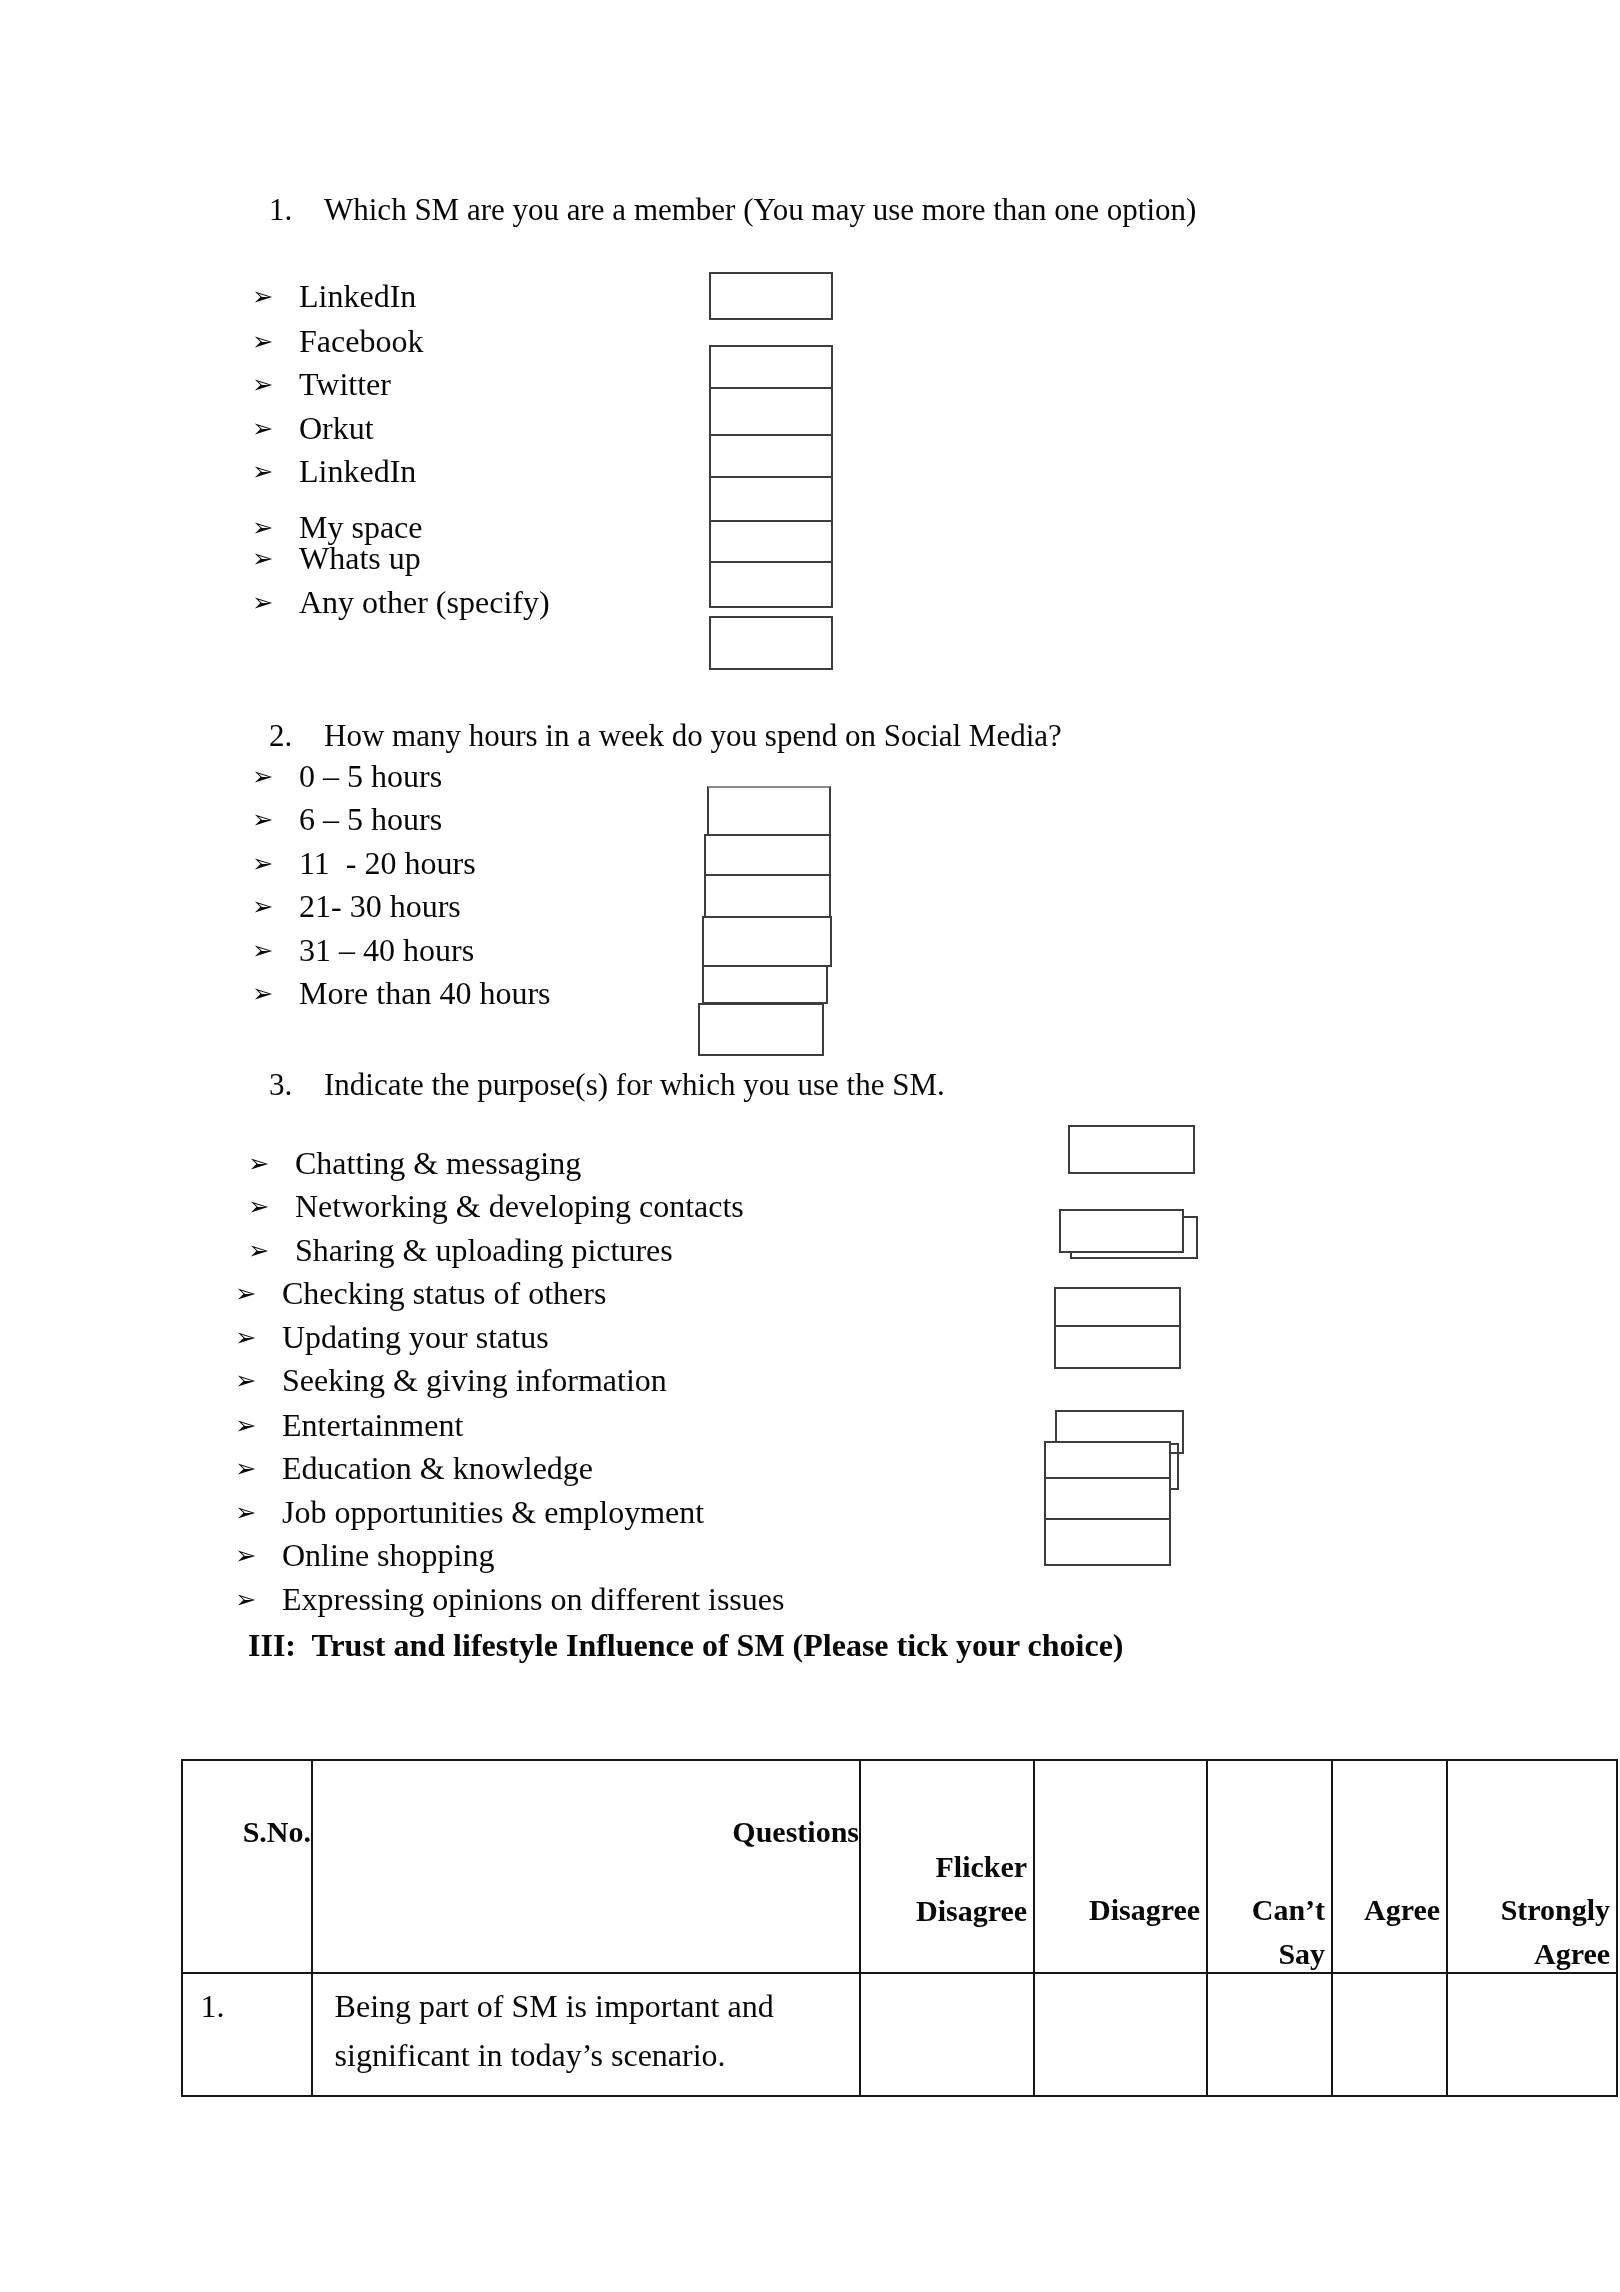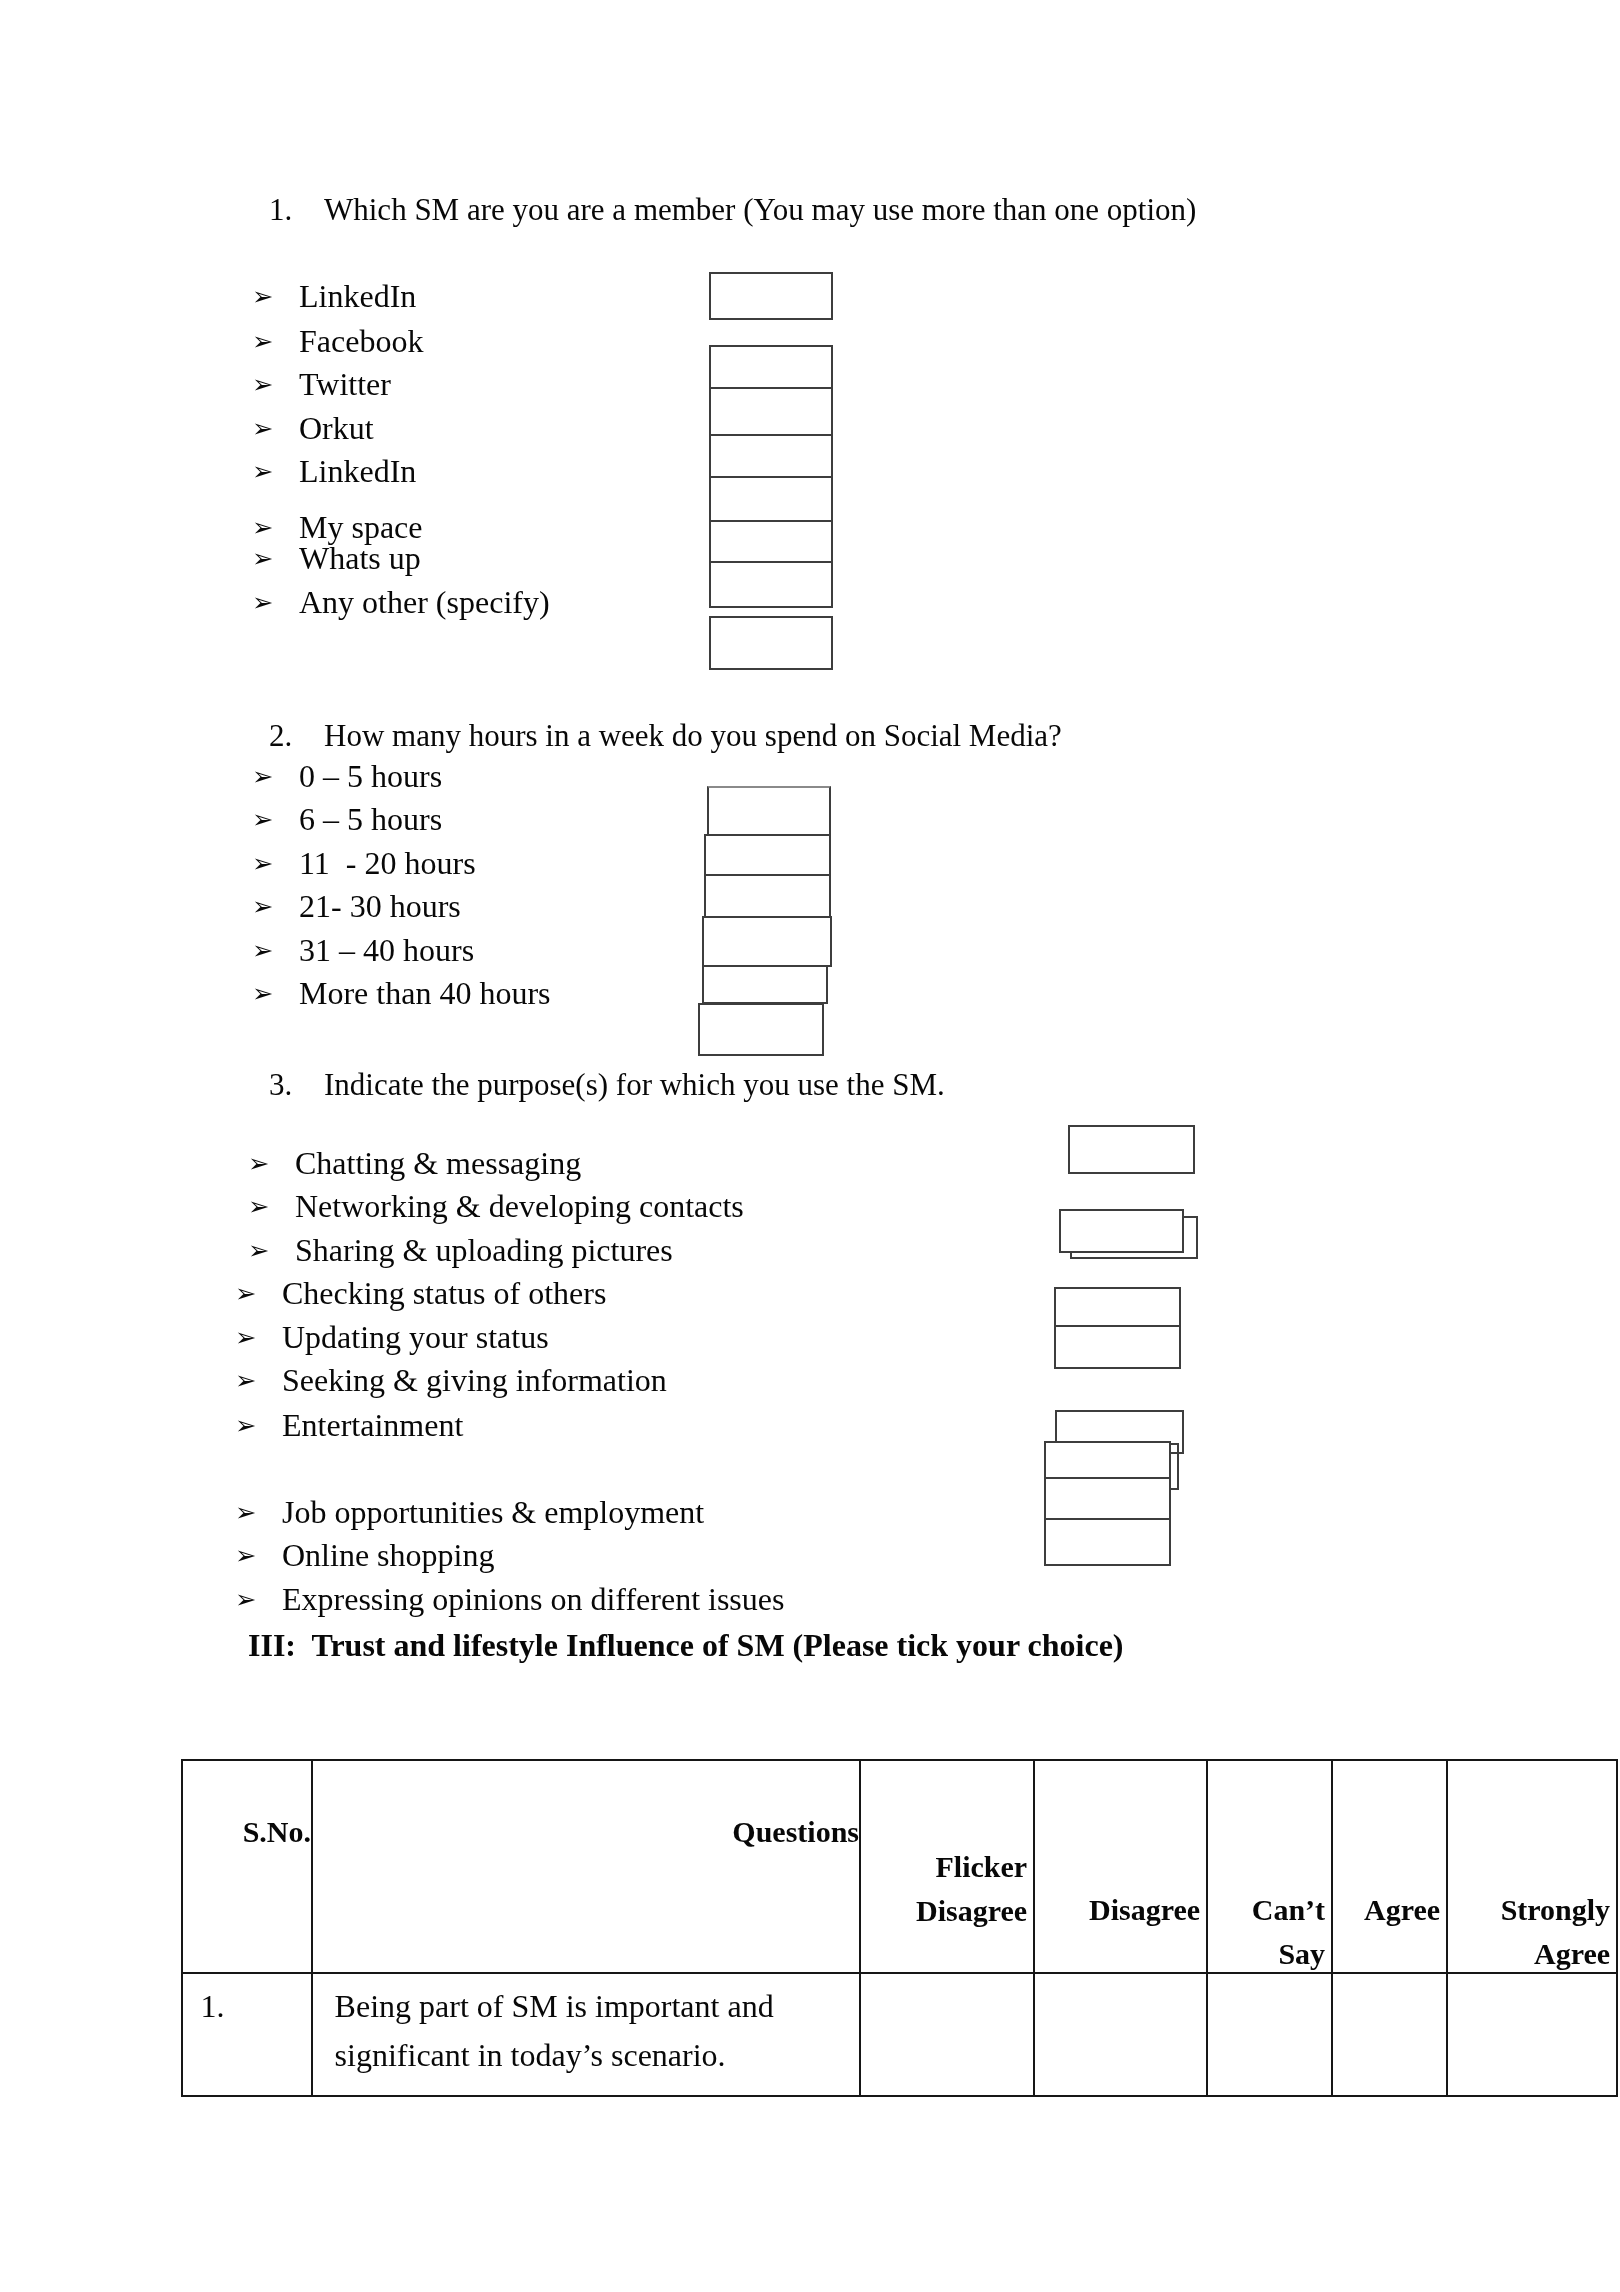--- a/index.html
+++ b/index.html
@@ -107,20 +107,21 @@
 
   <div class="qhead" style="top:1063px;"><span class="qnum">3.</span><span>Indicate the purpose(s) for which you use the SM.</span></div>
 
   <div class="li" style="left:248px;top:1142px;"><span class="blt">➢</span><span>Chatting &amp; messaging</span></div>
   <div class="li" style="left:248px;top:1185px;"><span class="blt">➢</span><span>Networking &amp; developing contacts</span></div>
   <div class="li" style="left:248px;top:1229px;"><span class="blt">➢</span><span>Sharing &amp; uploading pictures</span></div>
   <div class="li" style="left:235px;top:1272px;"><span class="blt">➢</span><span>Checking status of others</span></div>
   <div class="li" style="left:235px;top:1316px;"><span class="blt">➢</span><span>Updating your status</span></div>
   <div class="li" style="left:235px;top:1359px;"><span class="blt">➢</span><span>Seeking &amp; giving information</span></div>
   <div class="li" style="left:235px;top:1404px;"><span class="blt">➢</span><span>Entertainment</span></div>
+  <div class="li" style="left:235px;top:1447px;"><span class="blt">➢</span><span>Education &amp; knowledge</span></div>
   <div class="li" style="left:235px;top:1491px;"><span class="blt">➢</span><span>Job opportunities &amp; employment</span></div>
   <div class="li" style="left:235px;top:1534px;"><span class="blt">➢</span><span>Online shopping</span></div>
   <div class="li" style="left:235px;top:1578px;"><span class="blt">➢</span><span>Expressing opinions on different issues</span></div>
 
   <div class="box filled" style="left:1068px;top:1125px;width:127px;height:49px;"></div>
 
   <div class="box" style="left:1070px;top:1216px;width:128px;height:43px;"></div>
   <div class="box filled" style="left:1059px;top:1209px;width:125px;height:44px;"></div>
 
   <div class="stack" style="left:1054px;top:1287px;width:127px;height:82px;">

